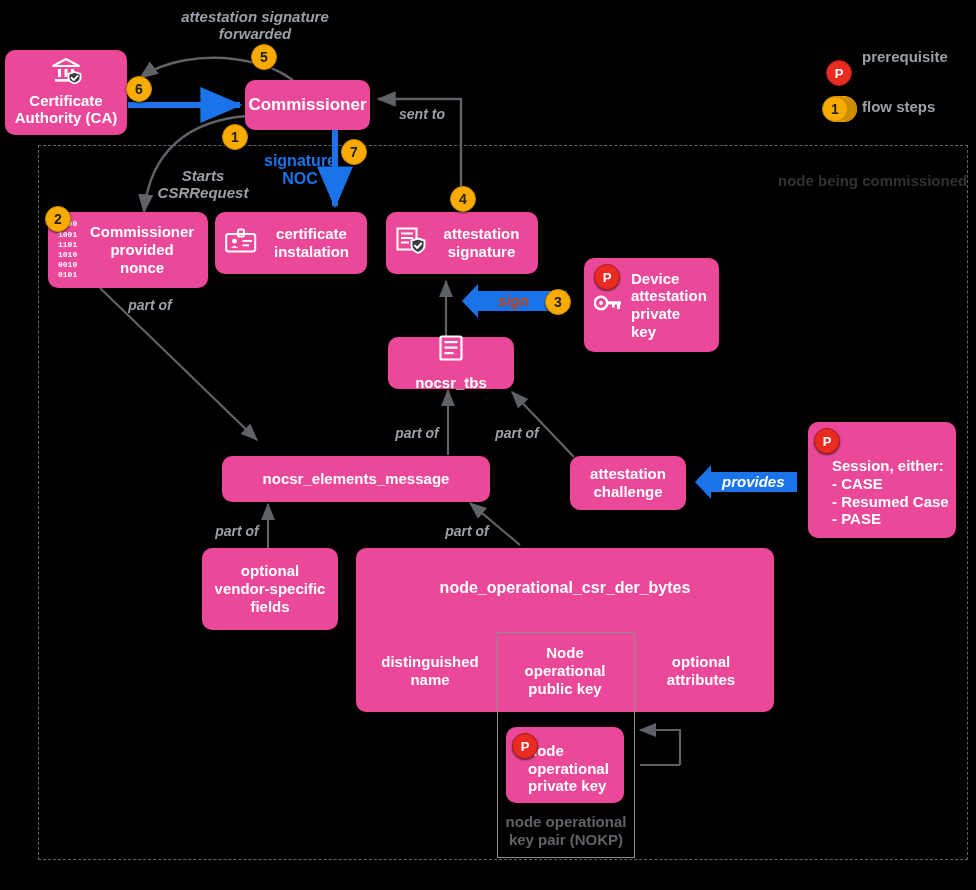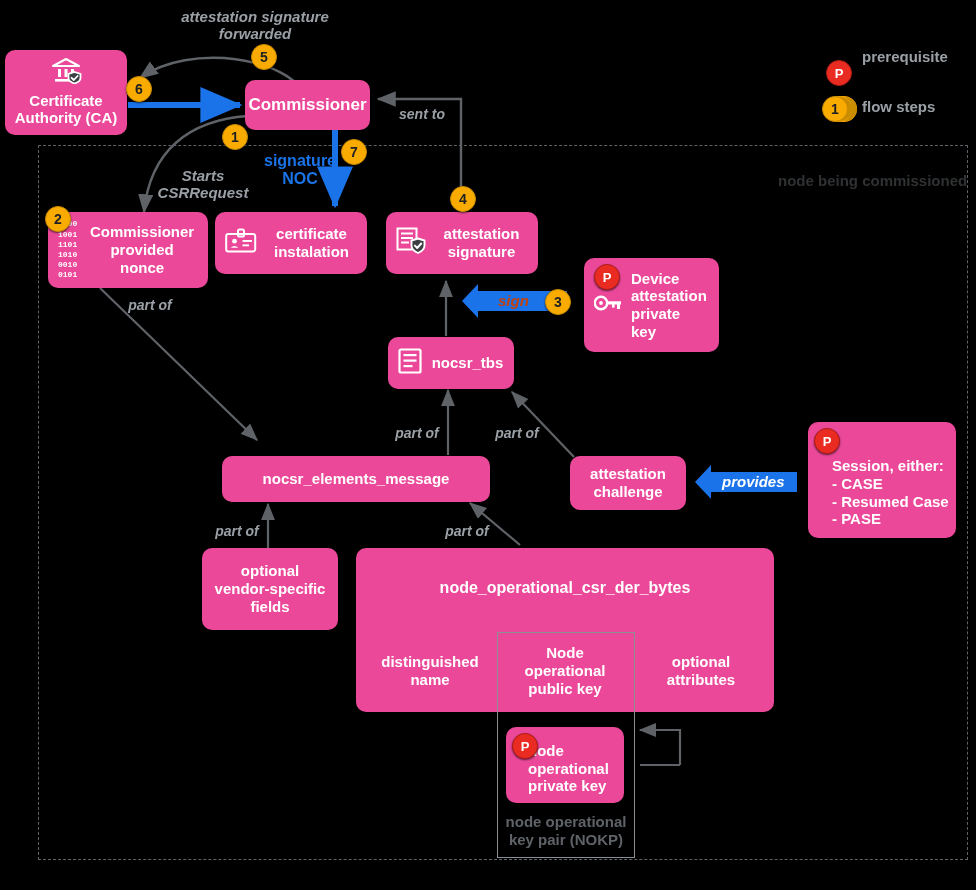--- a/index.html
+++ b/index.html
@@ -149,21 +149,21 @@
         <rect x="23" y="10" width="3" height="5" fill="#fff"></rect>
         <rect x="18" y="10" width="2.6" height="3.6" fill="#fff"></rect>
       </svg>
     </span>
     <span style="white-space:pre-line;flex:1;text-align:left;">Device
 attestation
 private key</span>
   </div>
   <div class="badge p" style="left:594px;top:264px;">P</div>
 
-  <div class="box boxrow" style="left:388px;top:337px;width:126px;height:52px;font-size:15px;font-weight:bold;">
+  <div class="box boxrow" style="left:388px;top:337px;width:126px;height:52px;font-size:15px;font-weight:bold;flex-direction:column;">
     <span class="icon">
       <svg width="24" height="26" viewBox="0 0 24 26">
         <rect x="1.5" y="1.5" width="21" height="23" rx="1.5" fill="none" stroke="#fff" stroke-width="2.2"></rect>
         <rect x="5.5" y="6" width="13" height="2.2" fill="#fff"></rect>
         <rect x="5.5" y="11.5" width="13" height="2.2" fill="#fff"></rect>
         <rect x="5.5" y="17" width="9" height="2.2" fill="#fff"></rect>
       </svg>
     </span>
     <span style="flex:1;">nocsr_tbs</span>
   </div>

